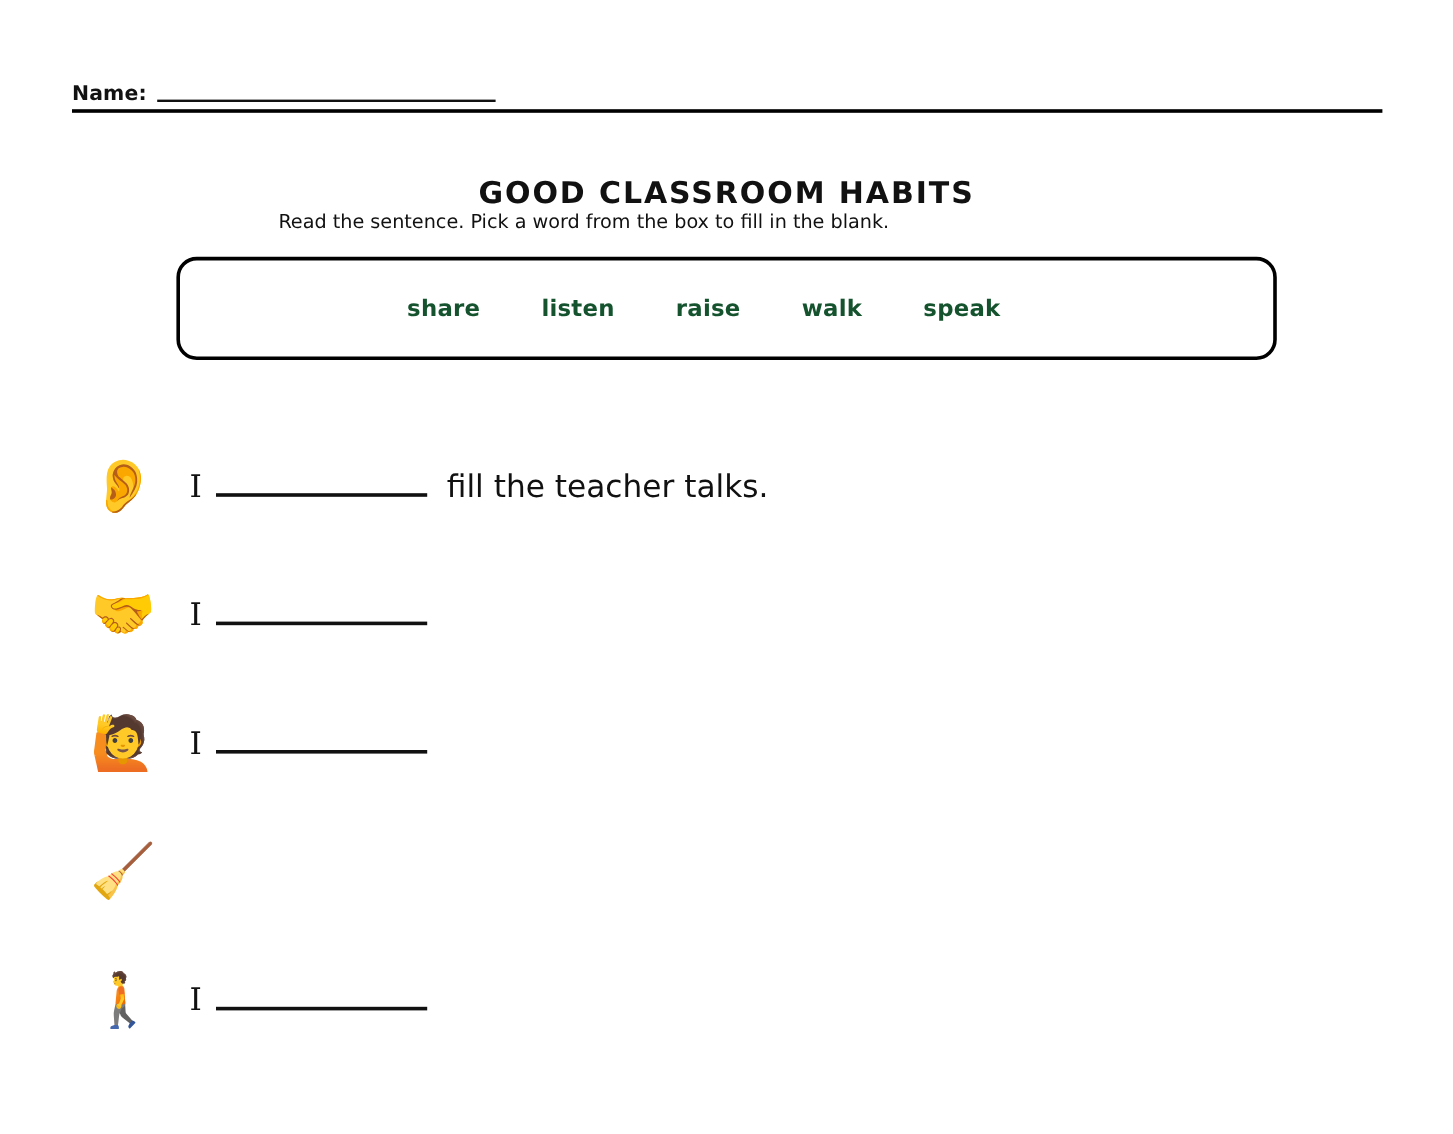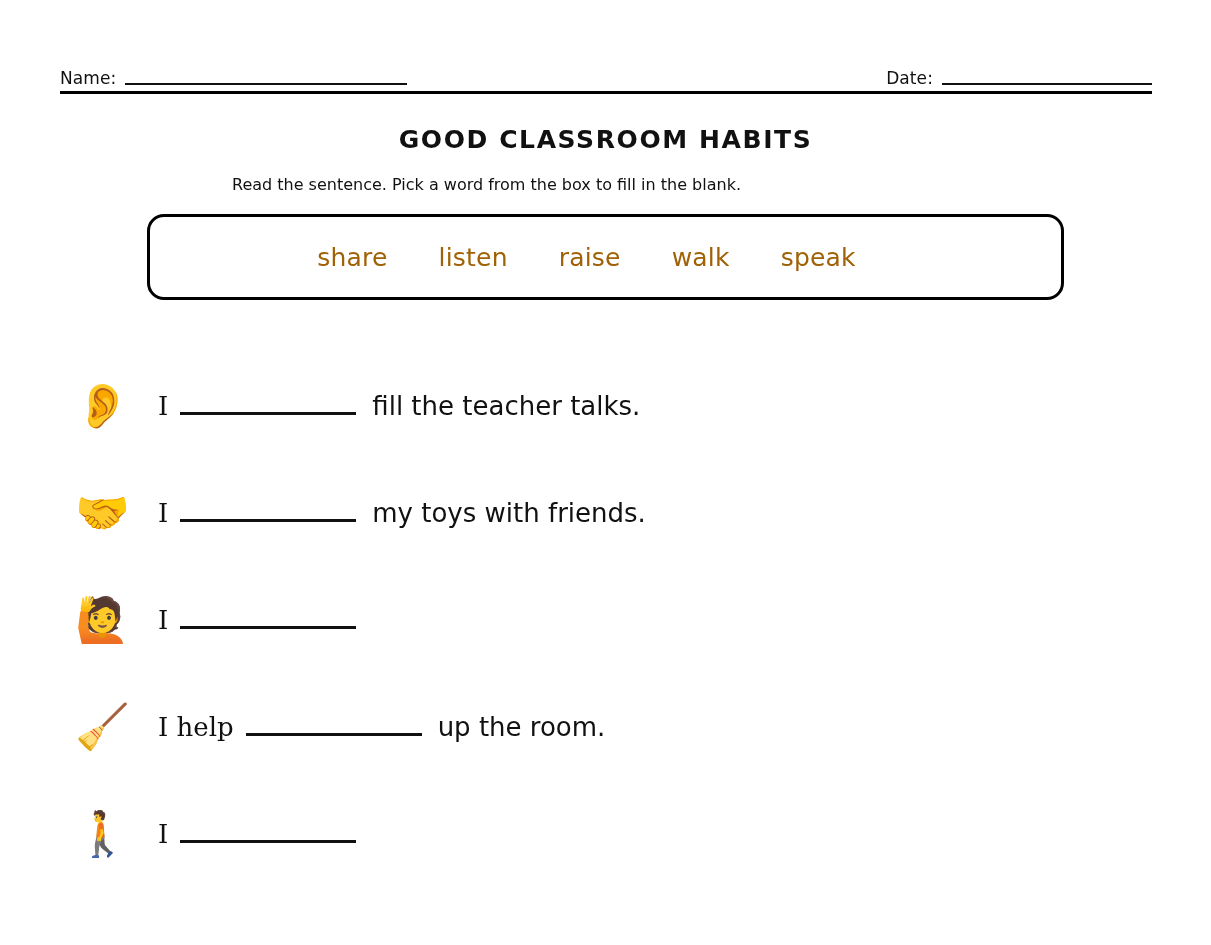--- a/index.html
+++ b/index.html
@@ -35,21 +35,21 @@
     justify-content: space-between;
   }
   .field {
     display: flex;
     align-items: flex-end;
     white-space: nowrap;
   }
   .field-label {
     font-family: "DejaVu Sans", "Liberation Sans", sans-serif;
     font-size: 17px;
-    font-weight: 400;
+    font-weight: 700;
     color: #111111;
     letter-spacing: 0.1px;
     line-height: 20px;
   }
   .field-rule {
     display: inline-block;
     border-bottom: 2px solid #111111;
     margin-left: 9px;
     margin-bottom: 3px;
     height: 1px;
@@ -63,21 +63,21 @@
     top: 91px;
     width: 1092px;
     height: 0;
     border-top: 3px solid #000000;
   }
 
   
   .title {
     position: absolute;
     left: 0;
-    top: 125px;
+    top: 146px;
     width: 1211px;
     text-align: center;
     font-size: 25px;
     font-weight: 700;
     letter-spacing: 1.6px;
     color: #111111;
     line-height: 30px;
   }
   .subtitle {
     position: absolute;
@@ -106,23 +106,23 @@
     justify-content: center;
     background: #ffffff;
   }
   .wordbank-inner {
     display: flex;
     align-items: center;
     gap: 51px;
     transform: translateX(-19px);
   }
   .word {
-    font-size: 25px;
-    font-weight: 400;
-    color: #a16207;
+    font-size: 19px;
+    font-weight: 700;
+    color: #14532d;
     letter-spacing: 0.2px;
     white-space: nowrap;
   }
 
   
   .rows {
     position: absolute;
     left: 0;
     top: 352px;
     width: 1211px;
@@ -177,24 +177,20 @@
 </head>
 <body>
 
 <div class="page">
 
   <div class="header-row">
     <div class="field">
       <span class="field-label">Name:</span>
       <span class="field-rule rule-name"></span>
     </div>
-    <div class="field">
-      <span class="field-label">Date:</span>
-      <span class="field-rule rule-date"></span>
-    </div>
   </div>
 
   <div class="header-divider"></div>
 
   <div class="title">GOOD CLASSROOM HABITS</div>
   <div class="subtitle">Read the sentence. Pick a word from the box to fill in the blank.</div>
 
   <div class="wordbank">
     <div class="wordbank-inner">
       <span class="word">share</span>
@@ -214,39 +210,33 @@
         <span class="q-blank"></span>
         <span class="q-post">fill the teacher talks.</span>
       </span>
     </div>
 
     <div class="qrow">
       <span class="q-emoji">🤝</span>
       <span class="q-sentence">
         <span class="q-pre">I</span>
         <span class="q-blank"></span>
-        <span class="q-post">my toys with friends.</span>
       </span>
     </div>
 
     <div class="qrow">
       <span class="q-emoji">🙋</span>
       <span class="q-sentence">
         <span class="q-pre">I</span>
         <span class="q-blank"></span>
       </span>
     </div>
 
     <div class="qrow">
       <span class="q-emoji">🧹</span>
-      <span class="q-sentence">
-        <span class="q-pre">I help</span>
-        <span class="q-blank"></span>
-        <span class="q-post">up the room.</span>
-      </span>
     </div>
 
     <div class="qrow">
       <span class="q-emoji">🚶</span>
       <span class="q-sentence">
         <span class="q-pre">I</span>
         <span class="q-blank"></span>
       </span>
     </div>
 

